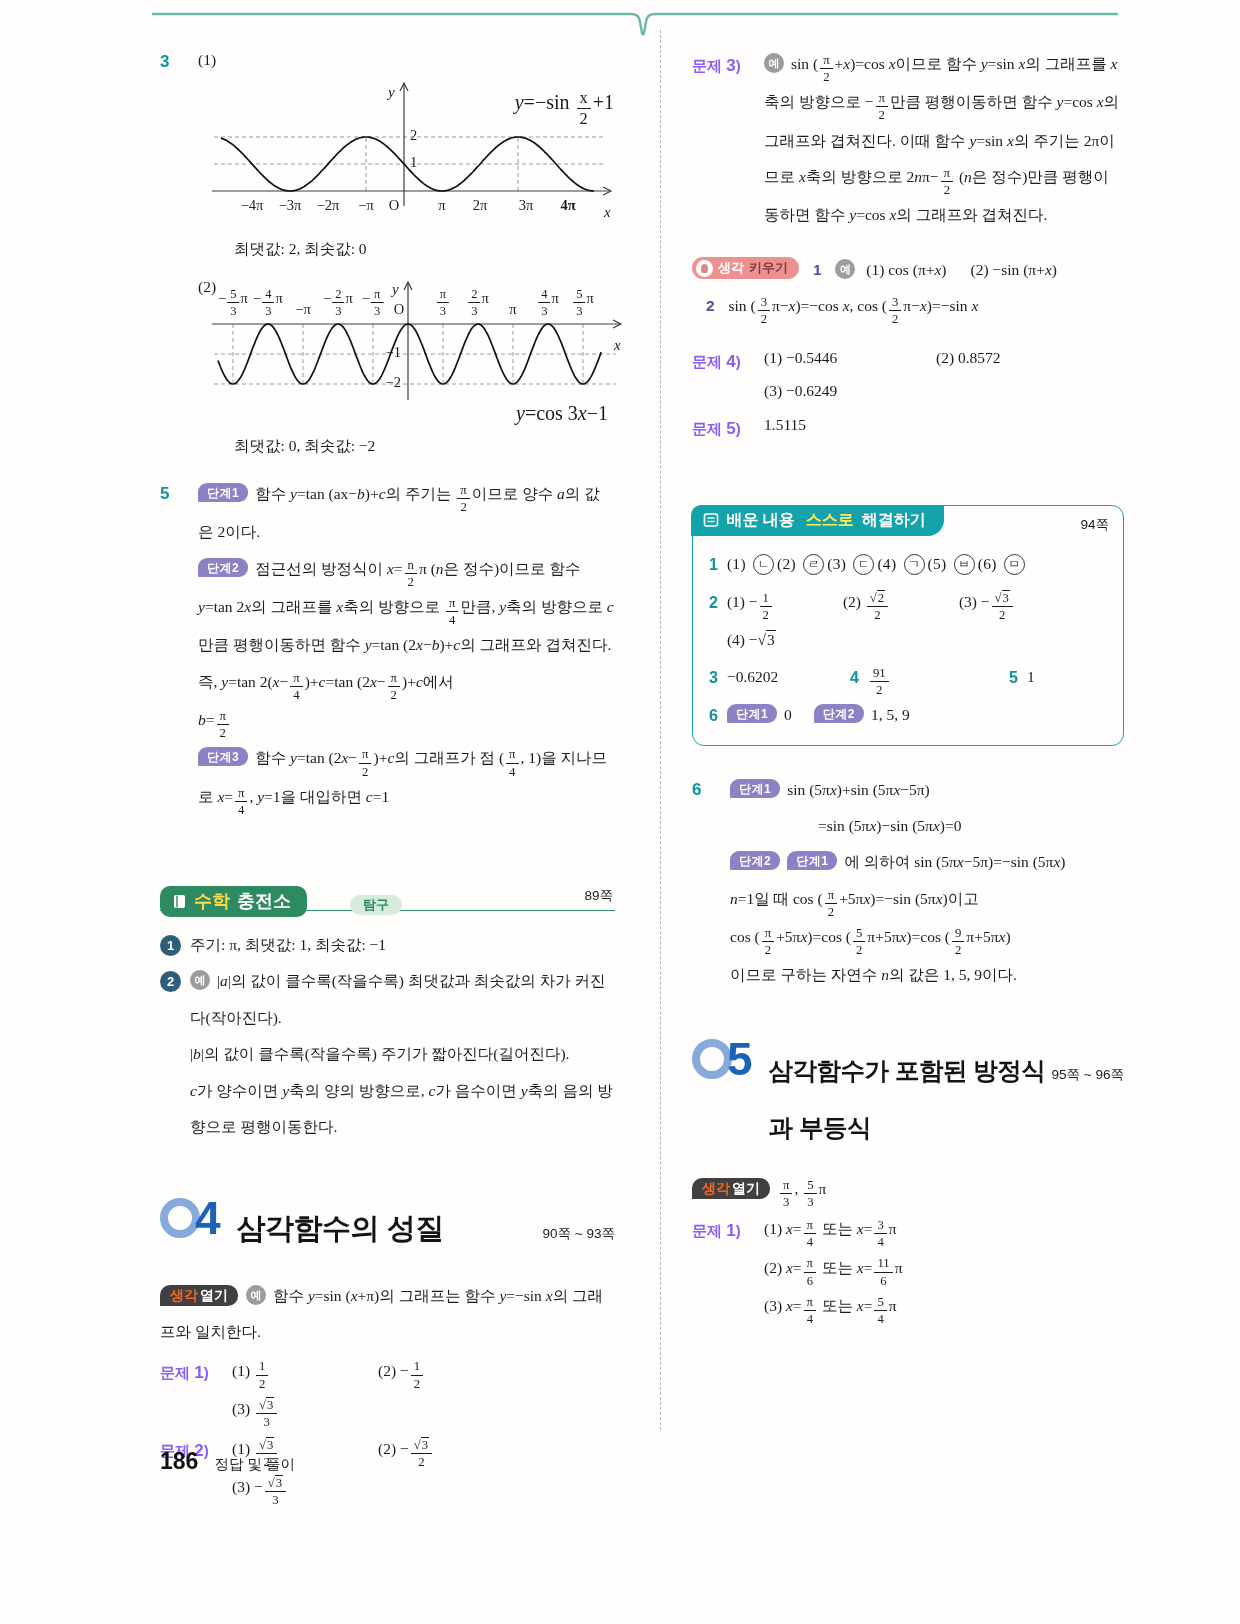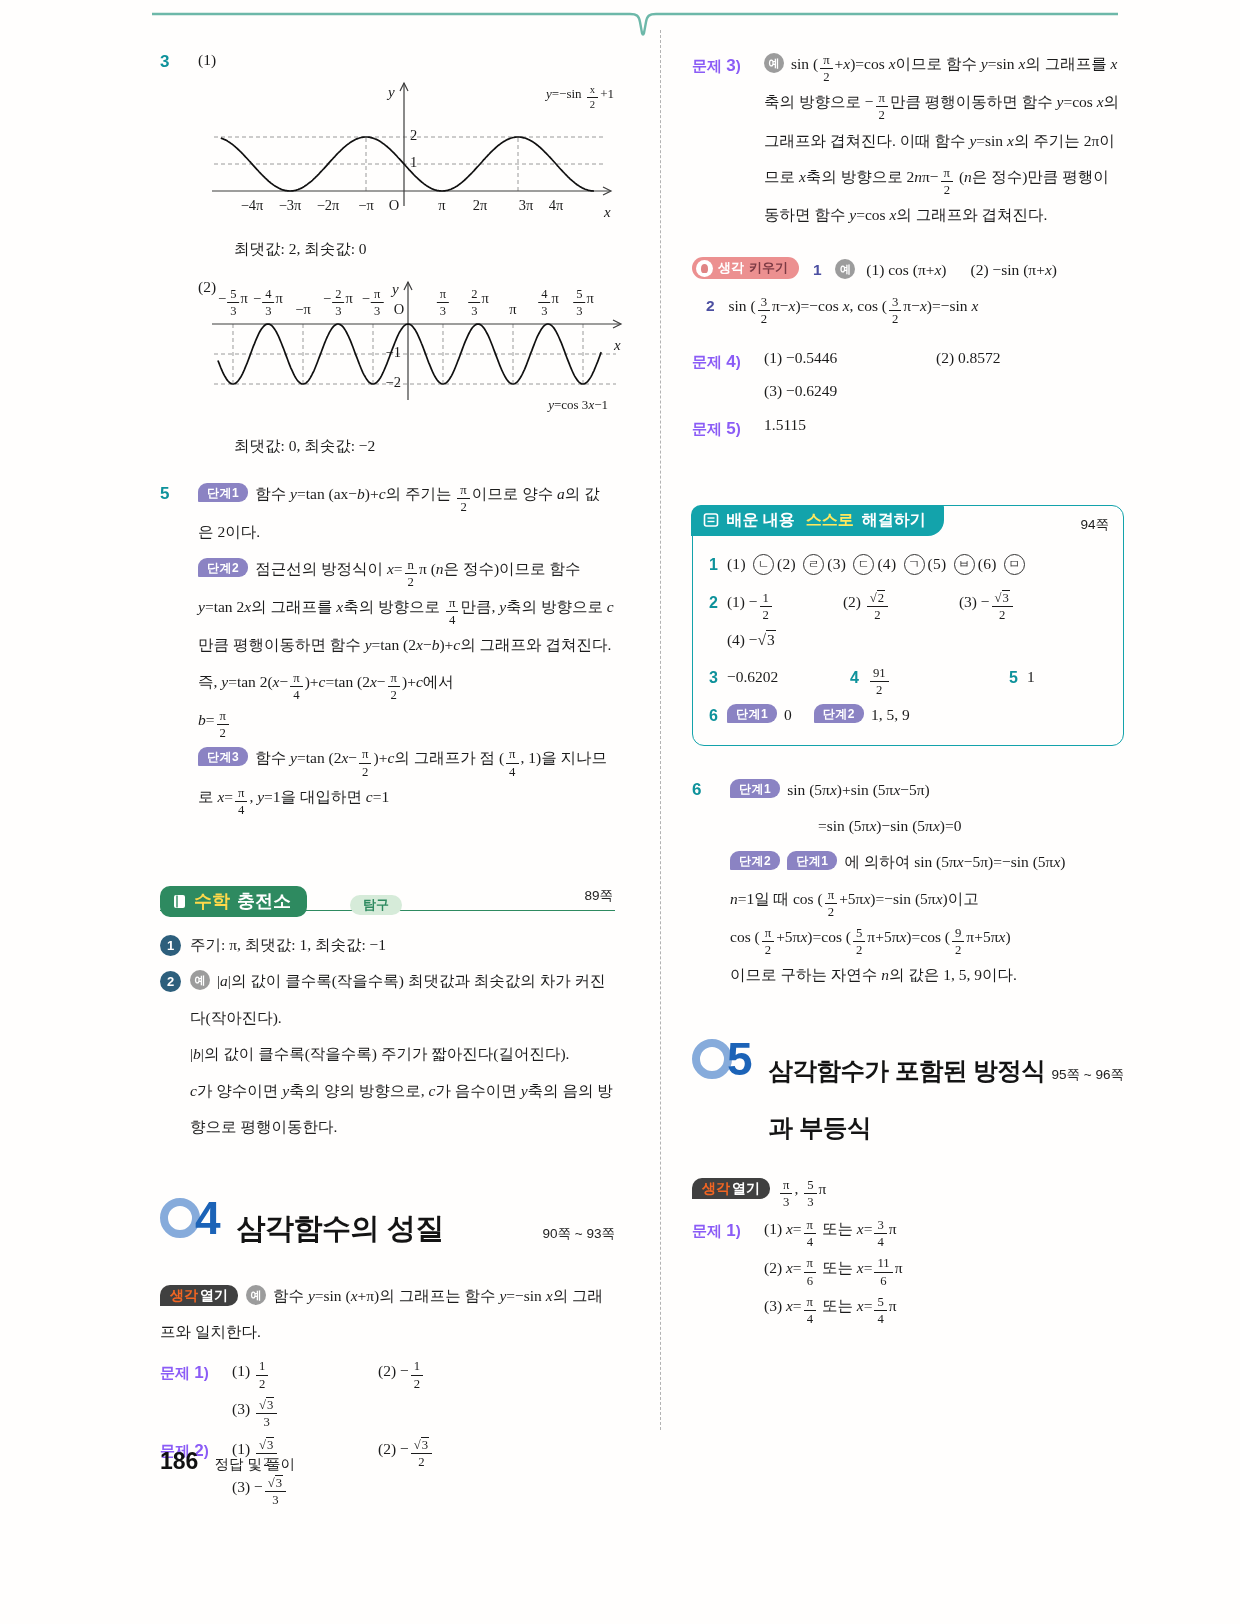--- a/index.html
+++ b/index.html
@@ -63,21 +63,21 @@
 
   
   .graph{position:relative;margin:2px 0 0 14px;}
   .graph svg{display:block;}
   .dash{stroke:#9a9a9a;stroke-width:1;stroke-dasharray:4 3;fill:none;}
   .ax{stroke:#3c3c3c;stroke-width:1.2;}
   .axh{fill:none;stroke:#3c3c3c;stroke-width:1.2;}
   .curve{fill:none;stroke:#101010;stroke-width:1.7;}
   .gtick{position:absolute;font-size:14.5px;line-height:1.1;white-space:nowrap;}
   .gtick .fr{font-size:12.5px;margin:0 1px;}
-  .gfn{position:absolute;font-size:13px;white-space:nowrap;}
+  .gfn{position:absolute;font-size:20px;white-space:nowrap;}
   .gax{position:absolute;font-style:italic;font-size:15px;}
 
   
   .charge{margin-top:54px;position:relative;}
   .charge-head{position:relative;height:40px;}
   .charge-line{position:absolute;left:0;right:0;bottom:0;border-bottom:1.5px solid #2e8a60;}
   .charge-badge{position:absolute;left:0;bottom:-6px;background:#2e8a60;color:#fff;border-radius:10px;
                 padding:6px 16px 7px 12px;font:bold 18px/1 "Liberation Sans",sans-serif;display:inline-flex;align-items:center;gap:7px;}
   .charge-badge .cy{color:#ffd94a;}
   .tag-pill{position:absolute;left:190px;bottom:-4px;background:#d6ebd9;color:#2e8a60;border-radius:12px;
@@ -148,21 +148,21 @@
               <path class="curve" d="M8.8,59.1L9.7,59.4L10.6,59.7L11.5,60.1L12.4,60.5L13.3,60.9L14.2,61.3L15.1,61.8L15.9,62.4L16.8,62.9L17.7,63.5L18.6,64.1L19.5,64.8L20.4,65.4L21.3,66.1L22.2,66.9L23.1,67.6L23.9,68.4L24.8,69.2L25.7,70.0L26.6,70.8L27.5,71.7L28.4,72.5L29.3,73.4L30.2,74.3L31.1,75.2L31.9,76.2L32.8,77.1L33.7,78.1L34.6,79.0L35.5,80.0L36.4,81.0L37.3,82.0L38.2,82.9L39.0,83.9L39.9,84.9L40.8,85.9L41.7,86.9L42.6,87.9L43.5,88.9L44.4,89.9L45.3,90.8L46.2,91.8L47.0,92.8L47.9,93.7L48.8,94.6L49.7,95.5L50.6,96.5L51.5,97.3L52.4,98.2L53.3,99.1L54.2,99.9L55.0,100.7L55.9,101.5L56.8,102.3L57.7,103.0L58.6,103.8L59.5,104.5L60.4,105.1L61.3,105.8L62.1,106.4L63.0,107.0L63.9,107.6L64.8,108.1L65.7,108.6L66.6,109.1L67.5,109.5L68.4,109.9L69.3,110.3L70.1,110.6L71.0,110.9L71.9,111.2L72.8,111.4L73.7,111.6L74.6,111.7L75.5,111.9L76.4,111.9L77.3,112.0L78.1,112.0L79.0,112.0L79.9,111.9L80.8,111.8L81.7,111.7L82.6,111.5L83.5,111.3L84.4,111.1L85.2,110.8L86.1,110.5L87.0,110.1L87.9,109.8L88.8,109.4L89.7,108.9L90.6,108.4L91.5,107.9L92.4,107.4L93.2,106.8L94.1,106.2L95.0,105.6L95.9,104.9L96.8,104.2L97.7,103.5L98.6,102.8L99.5,102.1L100.4,101.3L101.2,100.5L102.1,99.6L103.0,98.8L103.9,97.9L104.8,97.1L105.7,96.2L106.6,95.3L107.5,94.3L108.3,93.4L109.2,92.4L110.1,91.5L111.0,90.5L111.9,89.6L112.8,88.6L113.7,87.6L114.6,86.6L115.5,85.6L116.3,84.6L117.2,83.6L118.1,82.6L119.0,81.6L119.9,80.7L120.8,79.7L121.7,78.7L122.6,77.8L123.5,76.8L124.3,75.9L125.2,74.9L126.1,74.0L127.0,73.1L127.9,72.3L128.8,71.4L129.7,70.5L130.6,69.7L131.4,68.9L132.3,68.1L133.2,67.4L134.1,66.6L135.0,65.9L135.9,65.2L136.8,64.6L137.7,63.9L138.6,63.3L139.4,62.7L140.3,62.2L141.2,61.7L142.1,61.2L143.0,60.7L143.9,60.3L144.8,59.9L145.7,59.6L146.6,59.3L147.4,59.0L148.3,58.7L149.2,58.5L150.1,58.3L151.0,58.2L151.9,58.1L152.8,58.0L153.7,58.0L154.6,58.0L155.4,58.0L156.3,58.1L157.2,58.2L158.1,58.4L159.0,58.6L159.9,58.8L160.8,59.1L161.7,59.3L162.5,59.7L163.4,60.0L164.3,60.4L165.2,60.8L166.1,61.3L167.0,61.8L167.9,62.3L168.8,62.9L169.7,63.5L170.5,64.1L171.4,64.7L172.3,65.4L173.2,66.1L174.1,66.8L175.0,67.5L175.9,68.3L176.8,69.1L177.7,69.9L178.5,70.7L179.4,71.6L180.3,72.5L181.2,73.3L182.1,74.2L183.0,75.2L183.9,76.1L184.8,77.0L185.6,78.0L186.5,79.0L187.4,79.9L188.3,80.9L189.2,81.9L190.1,82.9L191.0,83.9L191.9,84.9L192.8,85.8L193.6,86.8L194.5,87.8L195.4,88.8L196.3,89.8L197.2,90.8L198.1,91.7L199.0,92.7L199.9,93.6L200.8,94.6L201.6,95.5L202.5,96.4L203.4,97.3L204.3,98.1L205.2,99.0L206.1,99.8L207.0,100.7L207.9,101.5L208.7,102.2L209.6,103.0L210.5,103.7L211.4,104.4L212.3,105.1L213.2,105.7L214.1,106.4L215.0,107.0L215.9,107.5L216.7,108.0L217.6,108.5L218.5,109.0L219.4,109.5L220.3,109.9L221.2,110.2L222.1,110.6L223.0,110.9L223.9,111.1L224.7,111.4L225.6,111.6L226.5,111.7L227.4,111.8L228.3,111.9L229.2,112.0L230.1,112.0L231.0,112.0L231.8,111.9L232.7,111.8L233.6,111.7L234.5,111.5L235.4,111.3L236.3,111.1L237.2,110.8L238.1,110.5L239.0,110.2L239.8,109.8L240.7,109.4L241.6,108.9L242.5,108.5L243.4,108.0L244.3,107.4L245.2,106.9L246.1,106.3L247.0,105.6L247.8,105.0L248.7,104.3L249.6,103.6L250.5,102.9L251.4,102.1L252.3,101.3L253.2,100.5L254.1,99.7L254.9,98.9L255.8,98.0L256.7,97.1L257.6,96.2L258.5,95.3L259.4,94.4L260.3,93.5L261.2,92.5L262.1,91.6L262.9,90.6L263.8,89.6L264.7,88.6L265.6,87.7L266.5,86.7L267.4,85.7L268.3,84.7L269.2,83.7L270.1,82.7L270.9,81.7L271.8,80.7L272.7,79.8L273.6,78.8L274.5,77.8L275.4,76.9L276.3,75.9L277.2,75.0L278.0,74.1L278.9,73.2L279.8,72.3L280.7,71.5L281.6,70.6L282.5,69.8L283.4,69.0L284.3,68.2L285.2,67.4L286.0,66.7L286.9,66.0L287.8,65.3L288.7,64.6L289.6,64.0L290.5,63.4L291.4,62.8L292.3,62.2L293.2,61.7L294.0,61.2L294.9,60.8L295.8,60.4L296.7,60.0L297.6,59.6L298.5,59.3L299.4,59.0L300.3,58.8L301.1,58.5L302.0,58.4L302.9,58.2L303.8,58.1L304.7,58.0L305.6,58.0L306.5,58.0L307.4,58.0L308.3,58.1L309.1,58.2L310.0,58.4L310.9,58.6L311.8,58.8L312.7,59.0L313.6,59.3L314.5,59.6L315.4,60.0L316.3,60.4L317.1,60.8L318.0,61.3L318.9,61.8L319.8,62.3L320.7,62.8L321.6,63.4L322.5,64.0L323.4,64.7L324.2,65.3L325.1,66.0L326.0,66.7L326.9,67.5L327.8,68.2L328.7,69.0L329.6,69.8L330.5,70.7L331.4,71.5L332.2,72.4L333.1,73.3L334.0,74.2L334.9,75.1L335.8,76.0L336.7,77.0L337.6,77.9L338.5,78.9L339.4,79.8L340.2,80.8L341.1,81.8L342.0,82.8L342.9,83.8L343.8,84.8L344.7,85.8L345.6,86.8L346.5,87.7L347.3,88.7L348.2,89.7L349.1,90.7L350.0,91.6L350.9,92.6L351.8,93.5L352.7,94.5L353.6,95.4L354.5,96.3L355.3,97.2L356.2,98.1L357.1,98.9L358.0,99.8L358.9,100.6L359.8,101.4L360.7,102.2L361.6,102.9L362.5,103.7L363.3,104.4L364.2,105.0L365.1,105.7L366.0,106.3L366.9,106.9L367.8,107.5L368.7,108.0L369.6,108.5L370.4,109.0L371.3,109.4L372.2,109.8L373.1,110.2L374.0,110.5L374.9,110.8L375.8,111.1L376.7,111.3L377.6,111.5L378.4,111.7L379.3,111.8L380.2,111.9L381.1,112.0L382.0,112.0"></path>
             </svg>
             <span class="gtick" style="left: 40px; top: 119px; transform: translateX(-50%);">−4π</span>
             <span class="gtick" style="left: 78px; top: 119px; transform: translateX(-50%);">−3π</span>
             <span class="gtick" style="left: 116px; top: 119px; transform: translateX(-50%);">−2π</span>
             <span class="gtick" style="left: 154px; top: 119px; transform: translateX(-50%);">−π</span>
             <span class="gtick" style="left: 182px; top: 119px; transform: translateX(-50%);">O</span>
             <span class="gtick" style="left: 230px; top: 119px; transform: translateX(-50%);">π</span>
             <span class="gtick" style="left: 268px; top: 119px; transform: translateX(-50%);">2π</span>
             <span class="gtick" style="left: 314px; top: 119px; transform: translateX(-50%);">3π</span>
-            <span class="gtick" style="left: 344px; top: 119px; transform: translateX(-50%);">4π</span>
+            <span class="gtick" style="left: 356px; top: 119px; transform: translateX(-50%); font-weight: bold;">4π</span>
             <span class="gtick" style="top: 58px; left: 198px; transform: translateY(-58%);">2</span>
             <span class="gtick" style="top: 85px; left: 198px; transform: translateY(-58%);">1</span>
             <span class="gfn" style="right: 0px; top: 0px;"><i>y</i>=−sin <span class="fr"><span class="fn">x</span><span class="fd">2</span></span>+1</span>
             <span class="gax" style="left: 392px; top: 116px;">x</span>
             <span class="gax" style="left: 176px; top: -4px;">y</span>
           </div>
         <div class="ansline tight">최댓값: 2, 최솟값: 0</div>
         <div class="gap6"></div>
         <div class="tight">(2)</div>
         <div class="graph" style="margin-top: -26px; width: 412px; height: 152px;">

